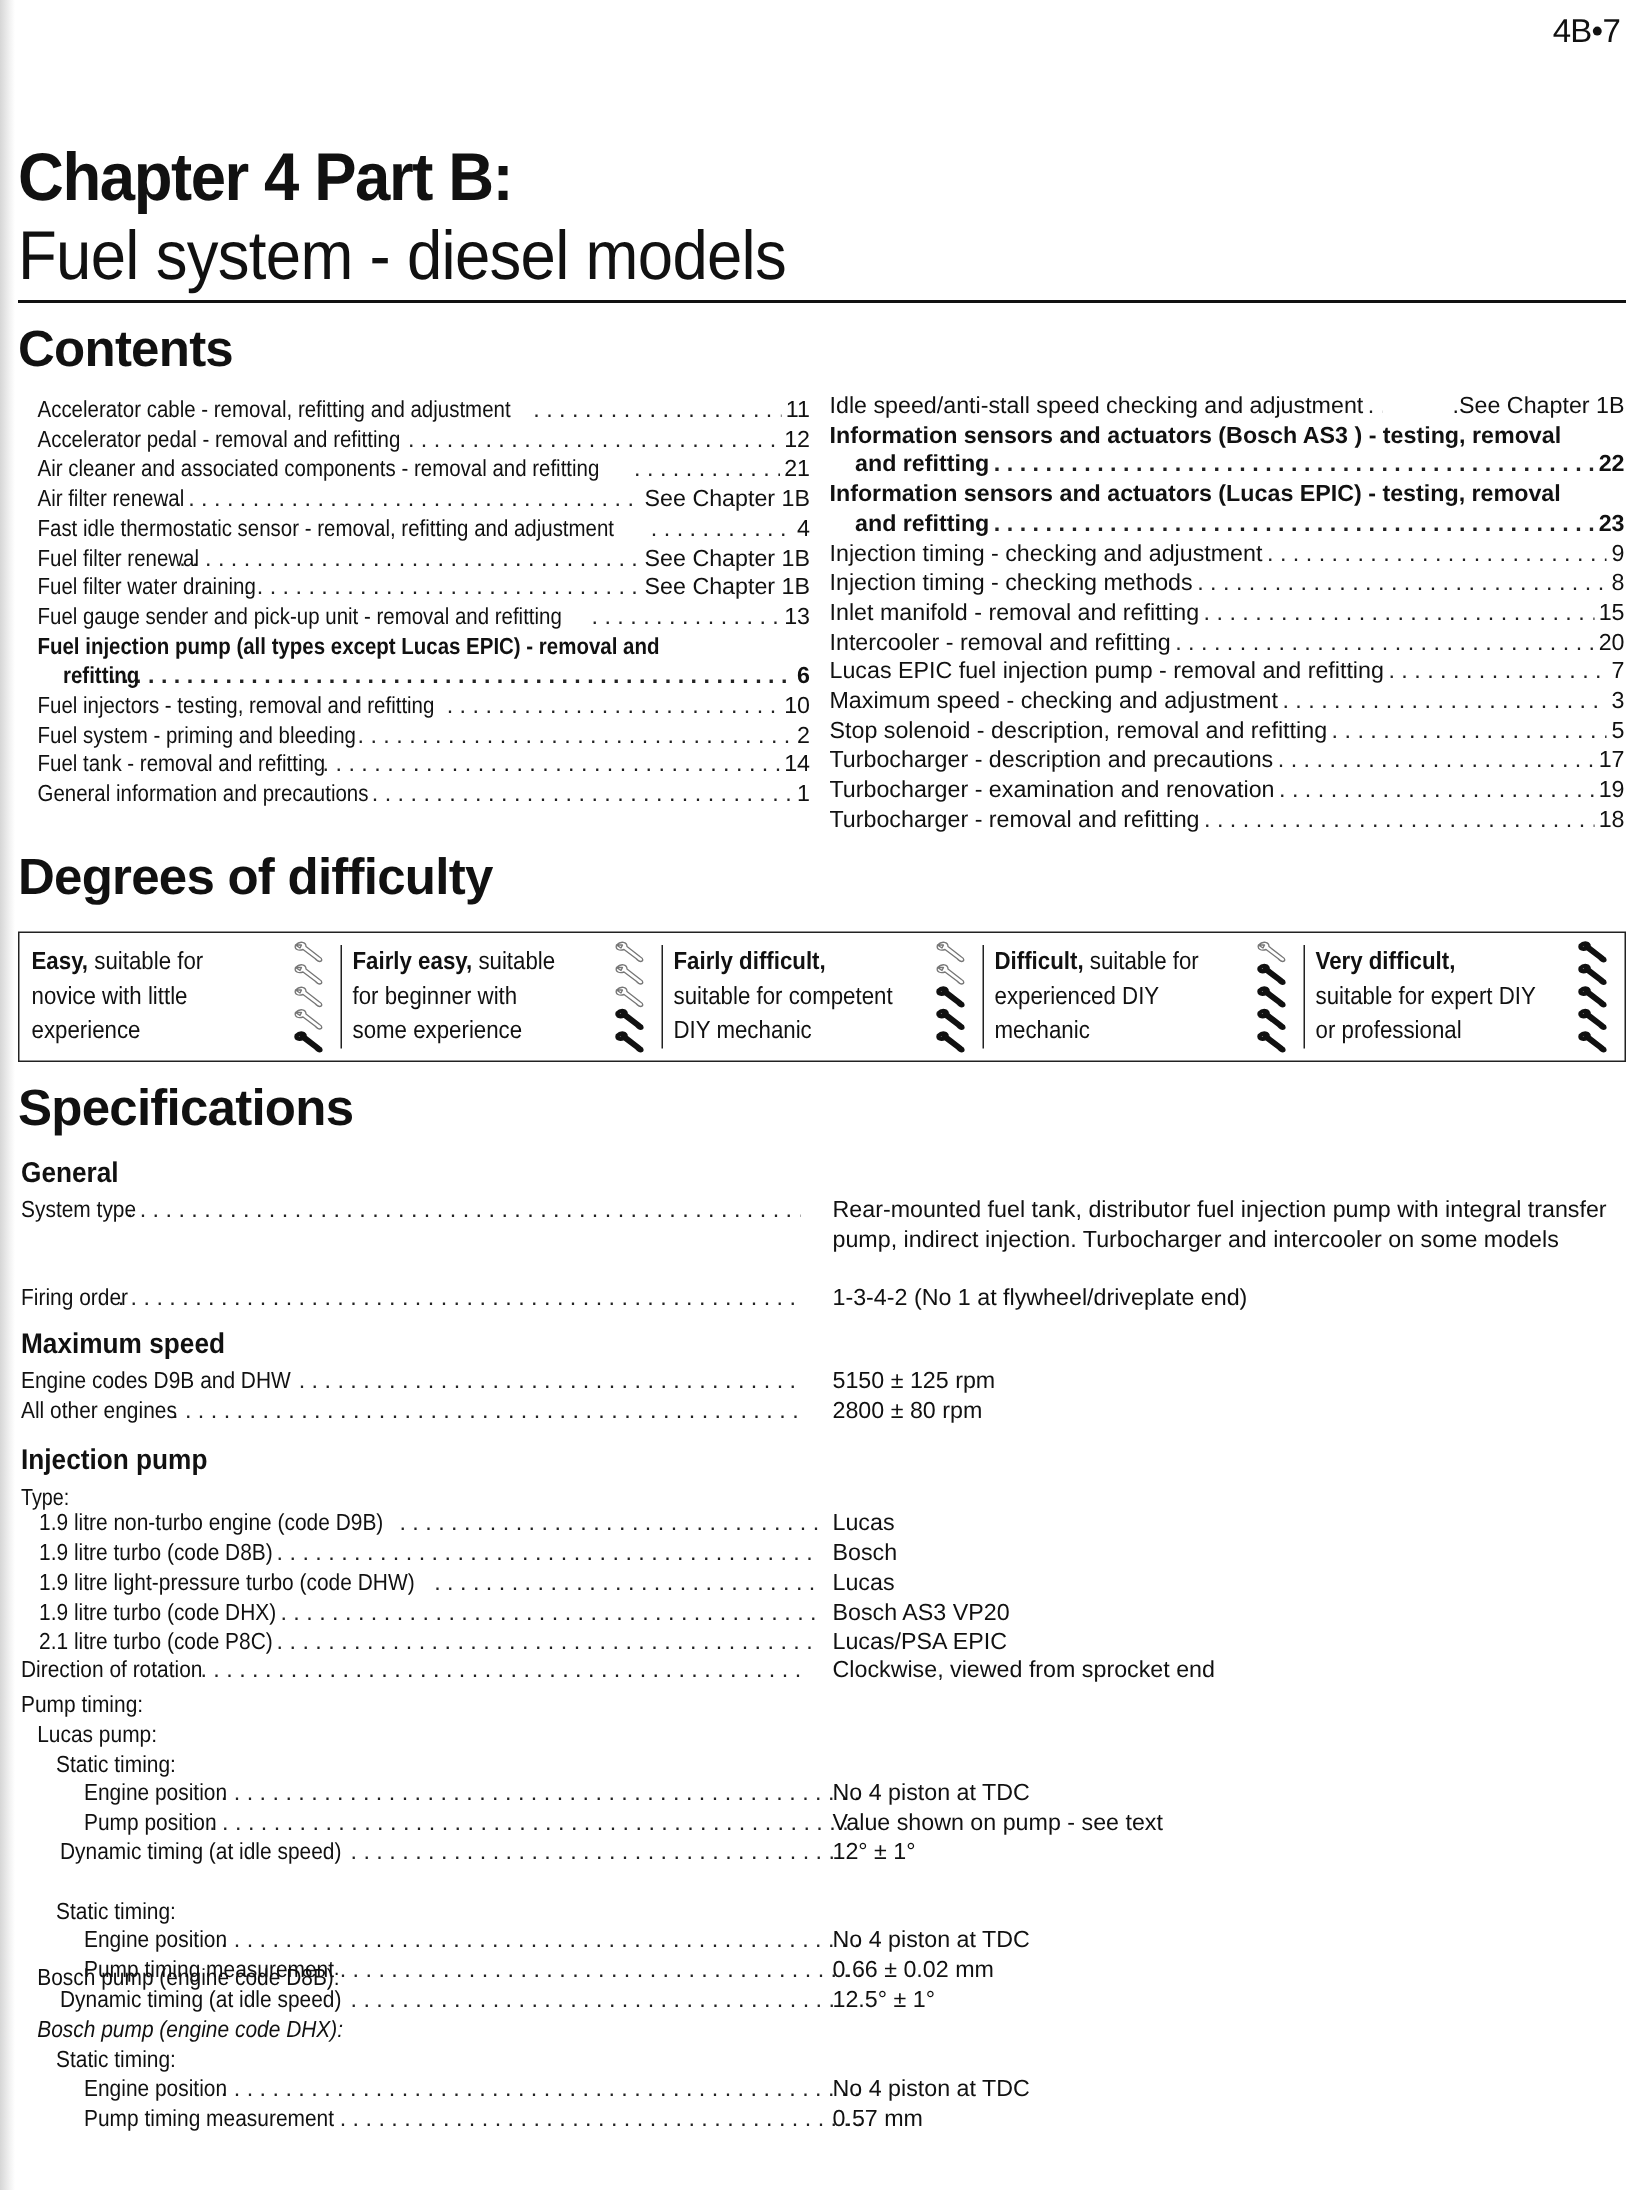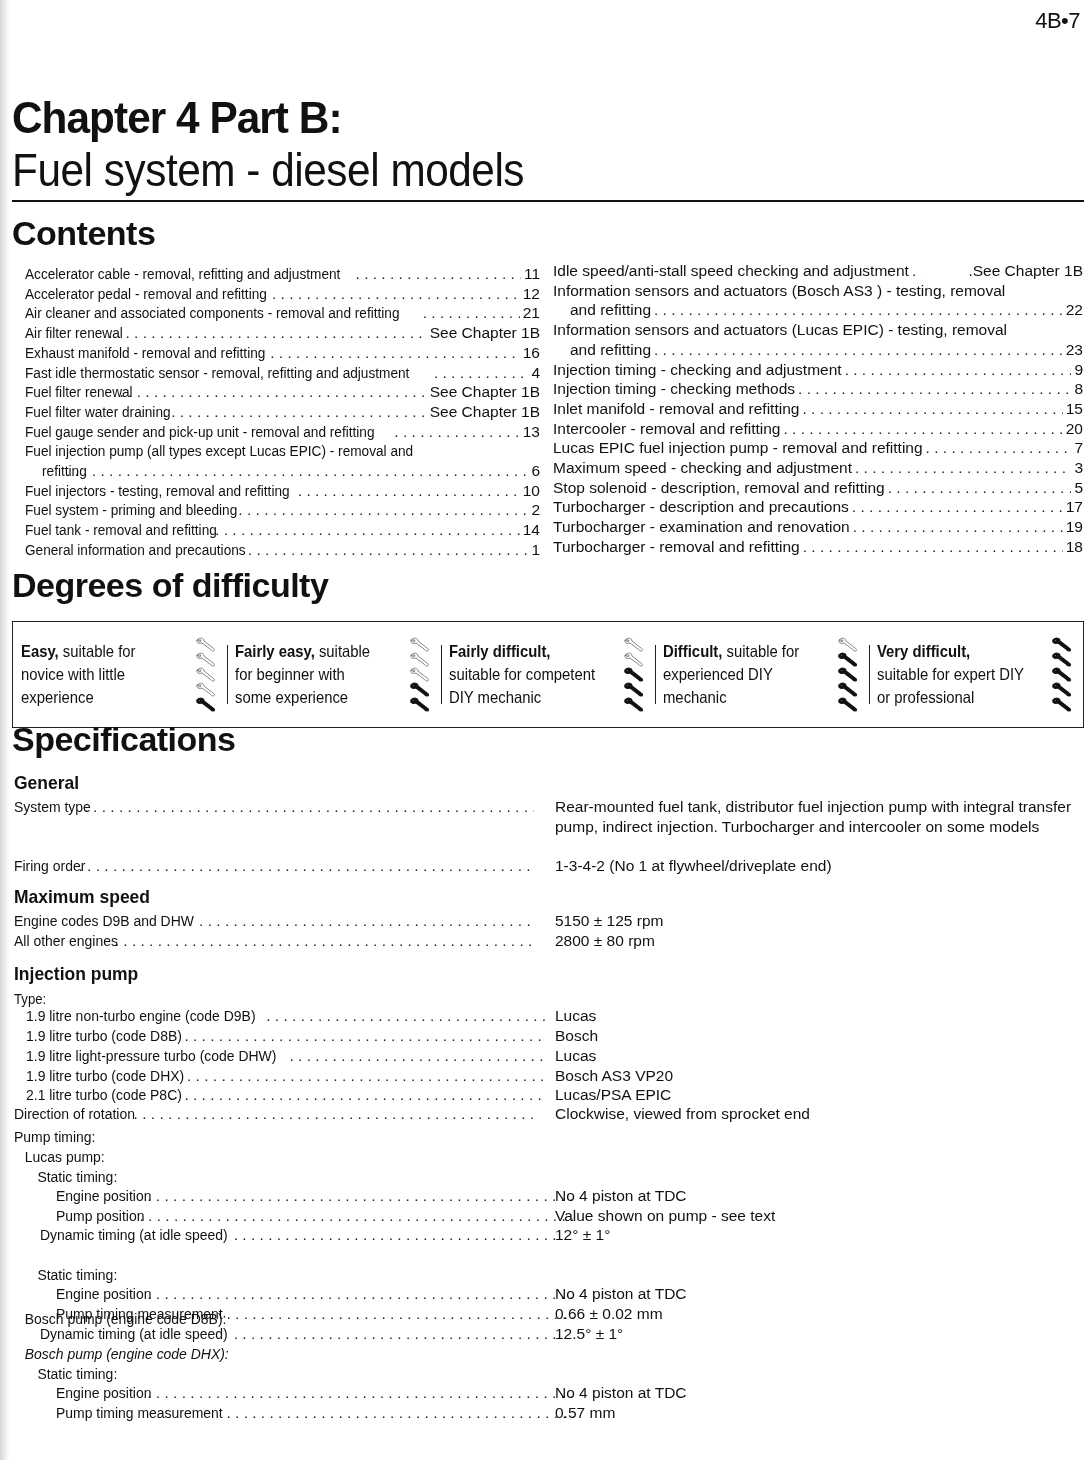--- a/index.html
+++ b/index.html
@@ -41,26 +41,26 @@
   .toc-entry .lbl.cond { transform: scaleX(0.88); transform-origin: left; margin-right: -6%; }
   .toc-entry .dots {
     flex: 1 1 auto; overflow: hidden; margin: 0 3px;
     letter-spacing: 3.2px; color: #222;
   }
   .toc-entry .dots::before {
     content: ". . . . . . . . . . . . . . . . . . . . . . . . . . . . . . . . . . . . . . . . . . . . . . . . . . . . . . . . . . . . . .";
     letter-spacing: 0;
   }
   .toc-entry .ref { flex: 0 0 auto; text-align: right; }
-  .toc-wrap { white-space: nowrap; }
+  .toc-wrap { white-space: nowrap; font-weight: bold; }
   .toc-indent { padding-left: 17px; }
 
   .difficulty-box {
-    position: absolute; left: 12px; top: 621px; width: 1072px; height: 107px;
-    border: 1.5px solid #222; box-sizing: border-box; display: flex; align-items: center;
+    position: absolute; left: 12px; top: 621px; width: 1072px; height: 87px;
+    border: 1.5px solid #222; box-sizing: border-box; display: flex;
   }
   .diff-cell {
     flex: 1 1 0; display: flex; align-items: center; padding: 0 8px 0 8px;
     position: relative; box-sizing: border-box;
   }
   .diff-cell + .diff-cell::before {
     content: ""; position: absolute; left: 0; top: 8px; bottom: 8px; width: 1px; background: #222;
   }
   .diff-text {
     flex: 1 1 auto; font-size: 16.5px; line-height: 23px;
@@ -122,25 +122,20 @@
       <span class="lbl cond">Air cleaner and associated components - removal and refitting</span>
       <span class="dots"></span>
       <span class="ref">21</span>
     </div>
   <div class="toc-entry">
       <span class="lbl cond">Air filter renewal</span>
       <span class="dots"></span>
       <span class="ref">See Chapter 1B</span>
     </div>
   <div class="toc-entry">
-      <span class="lbl cond">Exhaust manifold - removal and refitting</span>
-      <span class="dots"></span>
-      <span class="ref">16</span>
-    </div>
-  <div class="toc-entry">
       <span class="lbl cond">Fast idle thermostatic sensor - removal, refitting and adjustment</span>
       <span class="dots"></span>
       <span class="ref">4</span>
     </div>
   <div class="toc-entry">
       <span class="lbl cond">Fuel filter renewal</span>
       <span class="dots"></span>
       <span class="ref">See Chapter 1B</span>
     </div>
   <div class="toc-entry">

